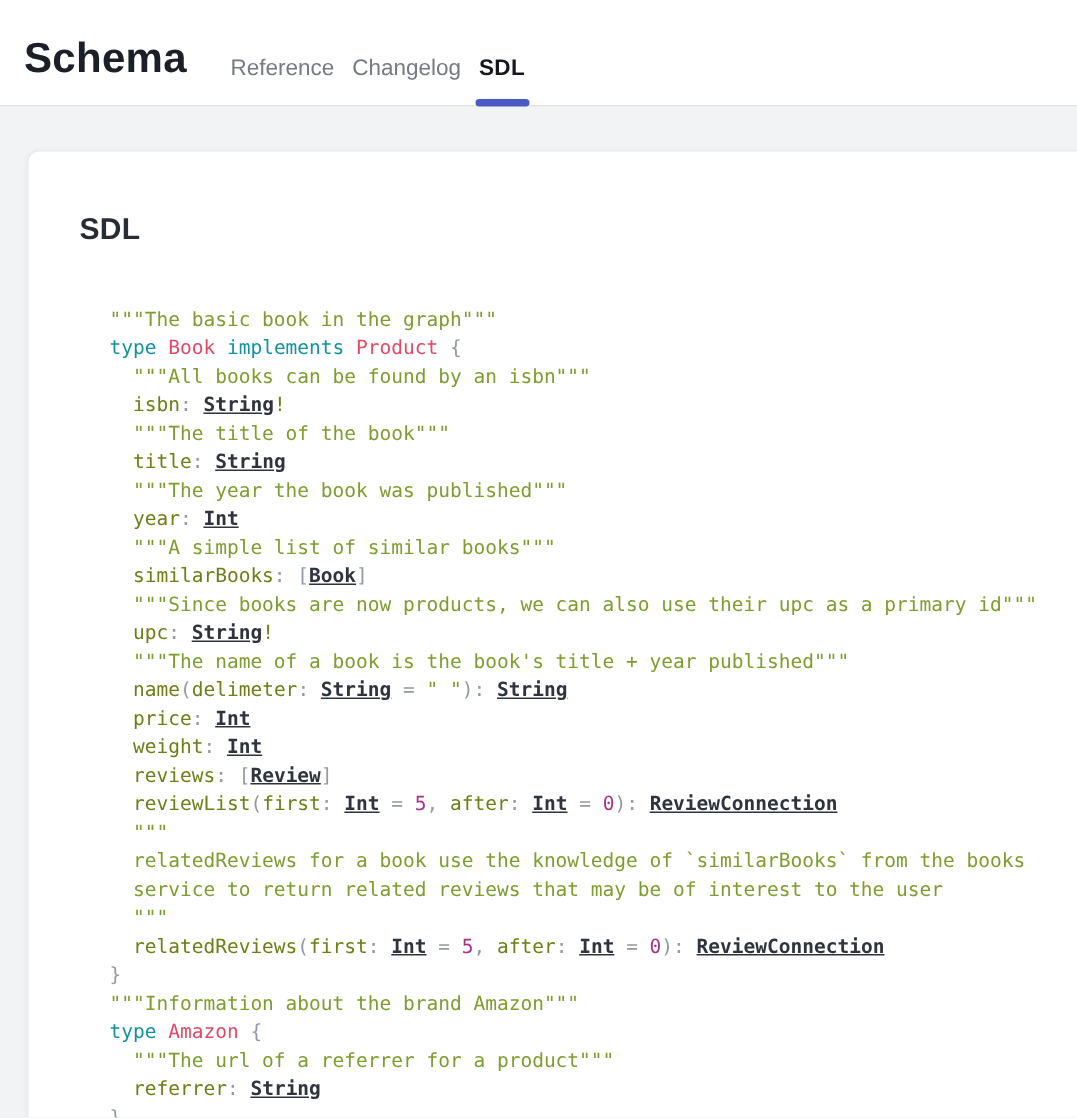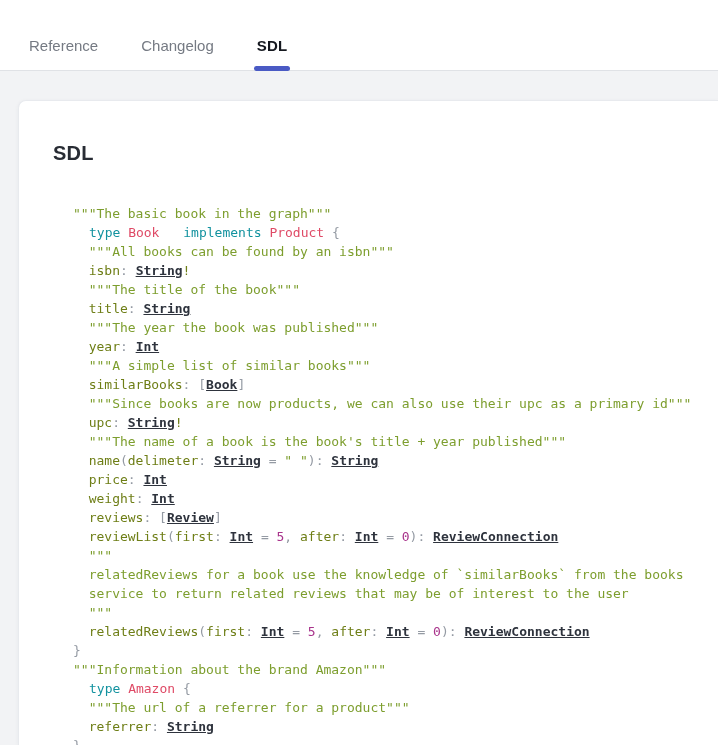--- a/index.html
+++ b/index.html
@@ -20,21 +20,21 @@
   .page-title {
     margin: 22px 0 0 16px;
     font-size: 28px;
     line-height: 34px;
     font-weight: 700;
     color: #1b1f27;
     letter-spacing: 0.2px;
   }
   .tab-bar {
     display: flex;
-    gap: 43px;
+    gap: 12px;
     margin: 37px 0 12px 29px;
   }
   .tab {
     position: relative;
     font-size: 15px;
     line-height: 18px;
     color: var(--tab-inactive, #757a83);
     cursor: pointer;
     white-space: nowrap;
   }
@@ -77,32 +77,33 @@
   }
   .code {
     margin: 40px 0 0 20px;
     font-family: "DejaVu Sans Mono", "Liberation Mono", monospace;
     font-size: 13px;
     line-height: 19px;
     color: var(--tok-punc, #949aa3);
   }
   .code-line { height: 19px; white-space: pre; }
   .tok-str   { color: var(--tok-str,   #7d9e2e); }
-  .tok-kw    { color: var(--tok-kw,    #12929f); margin-left: 16px; }
+  .tok-kw    { color: var(--tok-kw,    #12929f); }
   .tok-cls   { color: var(--tok-cls,   #df4a66); }
   .tok-field { color: var(--tok-field, #6e7e16); }
   .tok-punc  { color: var(--tok-punc,  #949aa3); }
   .tok-type  { color: var(--tok-type,  #2e333d); font-weight: 600; text-decoration: underline; }
   .tok-num   { color: var(--tok-num,   #a8338b); }
   .tok-pl    { color: var(--tok-punc,  #949aa3); }
 </style>
 </head>
 <body>
 
 <div class="header">
+  <h1 class="page-title">Schema</h1>
   <nav class="tab-bar">
     <div class="tab">Reference</div>
     <div class="tab">Changelog</div>
     <div class="tab active">
       <span>SDL</span>
       <span class="tab-underline"></span>
     </div>
   </nav>
 </div>
 

